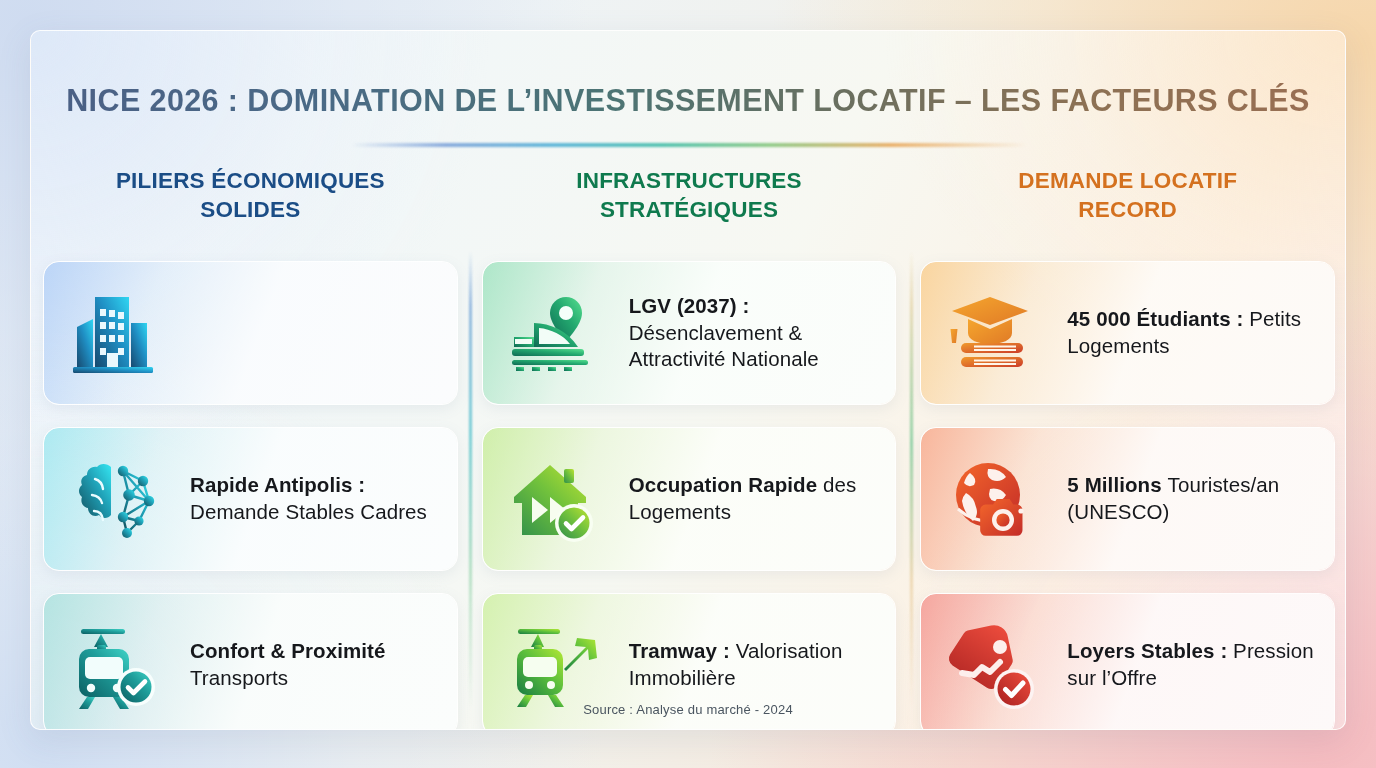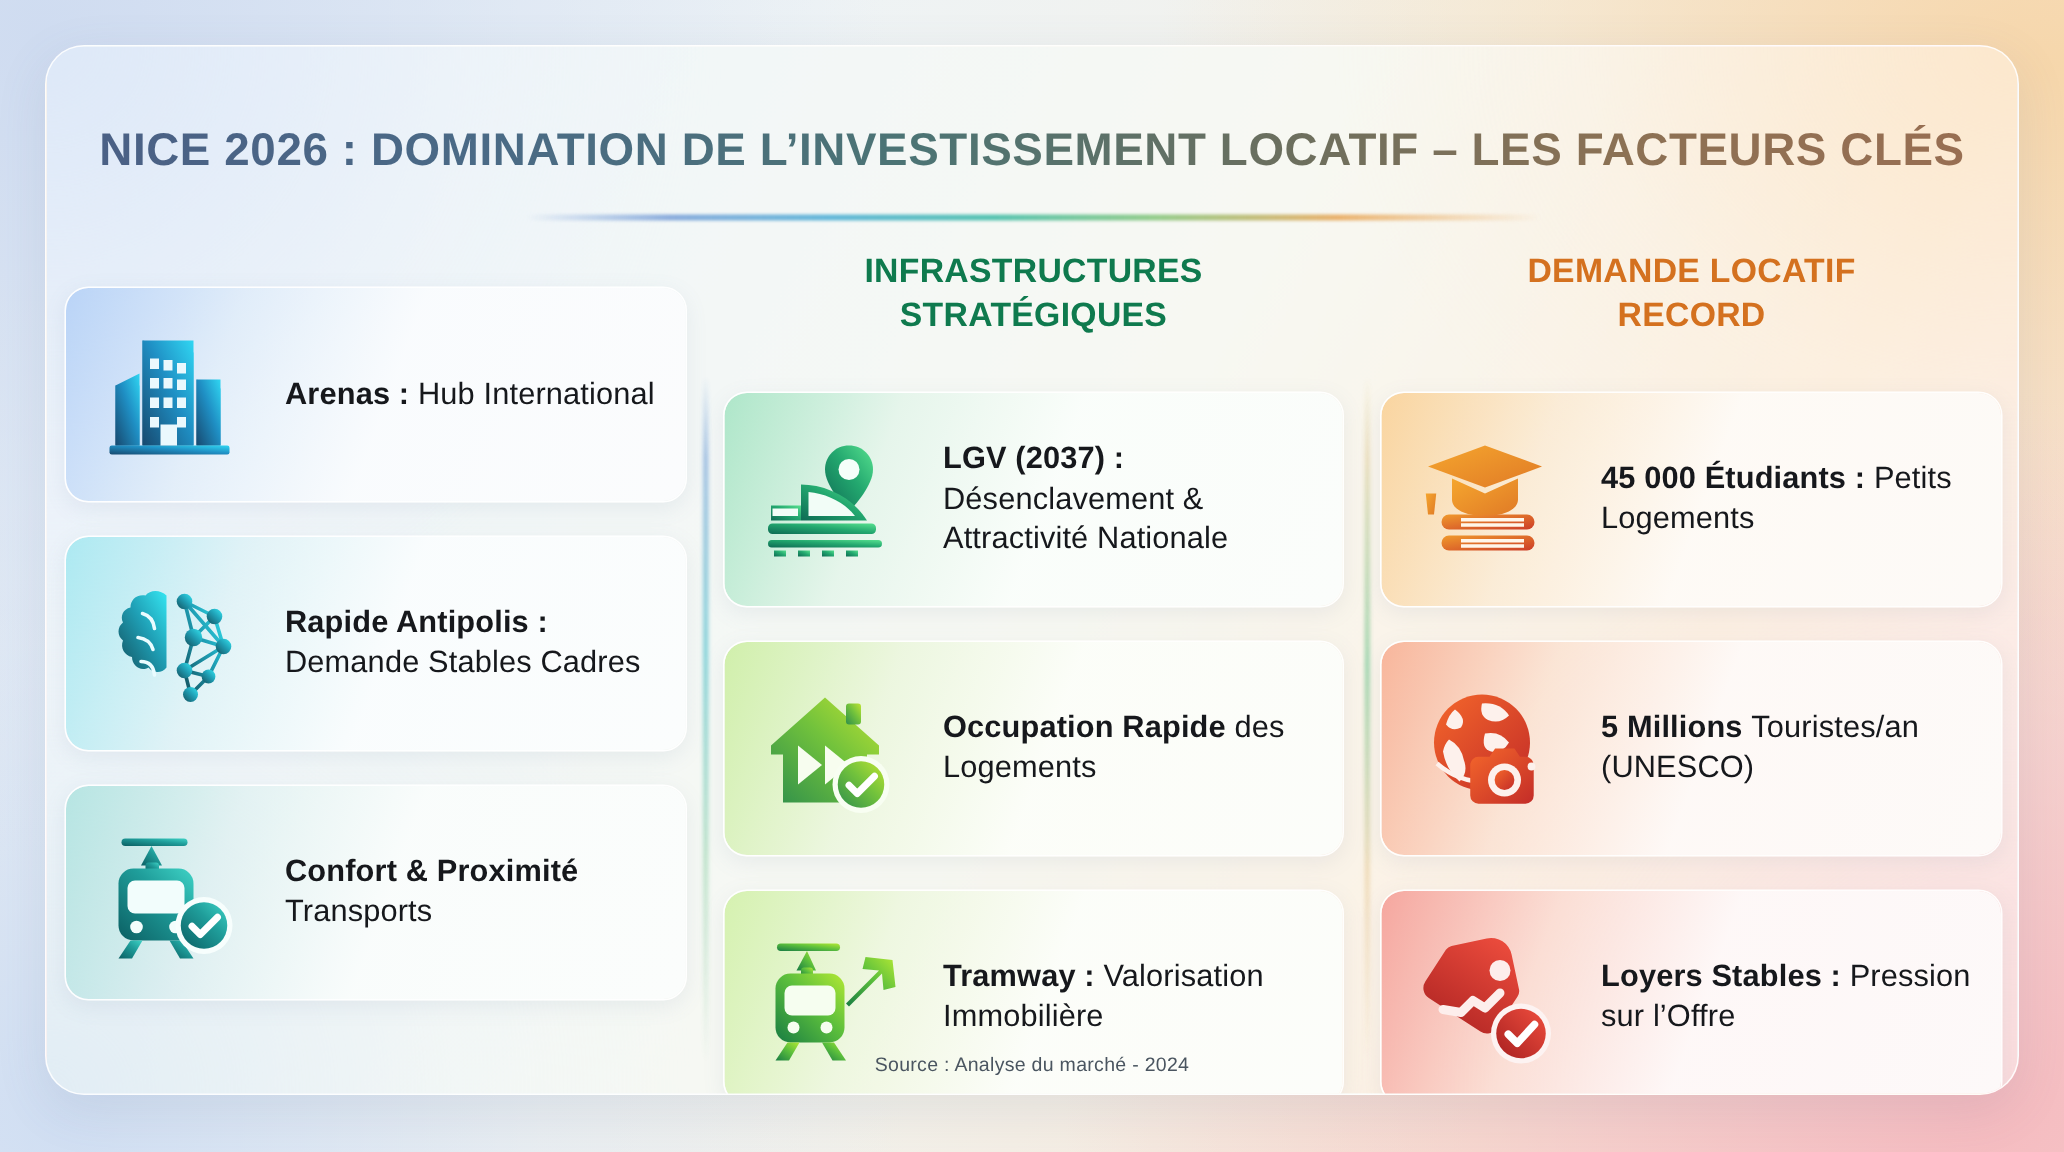--- a/index.html
+++ b/index.html
@@ -23,21 +23,21 @@
       radial-gradient(ellipse 760px 760px at 2% 3%, rgba(206,219,240,0.95) 0%, rgba(216,227,243,0.5) 42%, rgba(255,255,255,0) 74%),
       radial-gradient(ellipse 760px 760px at 3% 97%, rgba(205,220,242,0.9) 0%, rgba(220,230,244,0.4) 42%, rgba(255,255,255,0) 74%),
       linear-gradient(120deg, #dfe8f5 0%, #eef3f5 30%, #f3f1ea 55%, #f7e6d8 78%, #f6dcdc 100%);
   }
 
   
   #panel {
     position: absolute;
     left: 30px; top: 30px;
     width: 1316px; height: 700px;
-    border-radius: 26px;
+    border-radius: 10px;
     border: 1px solid rgba(255,255,255,0.85);
     background:
       radial-gradient(ellipse 640px 520px at 100% 0%, rgba(252,228,196,0.70) 0%, rgba(252,235,212,0.22) 45%, rgba(255,255,255,0) 72%),
       radial-gradient(ellipse 620px 560px at 100% 100%, rgba(250,214,216,0.72) 0%, rgba(251,228,229,0.25) 45%, rgba(255,255,255,0) 74%),
       radial-gradient(ellipse 620px 600px at 0% 0%, rgba(218,230,247,0.80) 0%, rgba(232,240,250,0.28) 46%, rgba(255,255,255,0) 74%),
       radial-gradient(ellipse 600px 560px at 0% 100%, rgba(219,233,243,0.70) 0%, rgba(236,244,248,0.25) 46%, rgba(255,255,255,0) 74%),
       linear-gradient(118deg, #eaf1fb 0%, #f2f7f7 28%, #f7f8f2 52%, #fcf0e2 78%, #fbeae9 100%);
     box-shadow: 0 10px 34px rgba(90,110,140,0.12);
     overflow: hidden;
   }
@@ -183,20 +183,22 @@
 
     <div id="title">NICE 2026 : DOMINATION DE L’INVESTISSEMENT LOCATIF – LES FACTEURS CLÉS</div>
     <div id="title-rule"></div>
 
     <div id="columns">
 
       <div class="col-divider" id="divider-1"></div>
       <div class="col-divider" id="divider-2"></div>
 
       <div class="column c1">
+        <div class="col-head c1">PILIERS ÉCONOMIQUES
+SOLIDES</div>
         <div class="cards">
 
           <div class="card">
             <div class="card-bg"></div>
             <div class="icon-wrap">
               <svg viewBox="0 0 100 100">
                 <defs>
                     <linearGradient id="g-bld" x1="0" y1="1" x2="1" y2="0">
                   <stop offset="0%" stop-color="#17496f"></stop>
                       <stop offset="55%" stop-color="#1f8fc4"></stop>
@@ -220,23 +222,20 @@
                     <rect x="42" y="39" width="6" height="7"></rect>
                     <rect x="51" y="40" width="6" height="7"></rect>
                   <rect x="33" y="52" width="6" height="7"></rect>
                     <rect x="42" y="52" width="6" height="7"></rect>
                     <rect x="51" y="52" width="6" height="7"></rect>
                   <rect x="33" y="65" width="6" height="7"></rect>
                     <rect x="51" y="65" width="6" height="7"></rect>
                   <rect x="40" y="70" width="11" height="14"></rect>
                 </g>
               </svg>
-            </div>
-            <div class="card-text">
-              <b>Arenas : </b><span>Hub International</span>
             </div>
           </div>
 
           <div class="card">
             <div class="card-bg"></div>
             <div class="icon-wrap">
               <svg viewBox="0 0 100 100">
                 <defs>
                     <linearGradient id="g-brain" x1="0" y1="1" x2="1" y2="0">
                   <stop offset="0%" stop-color="#13515e"></stop>

